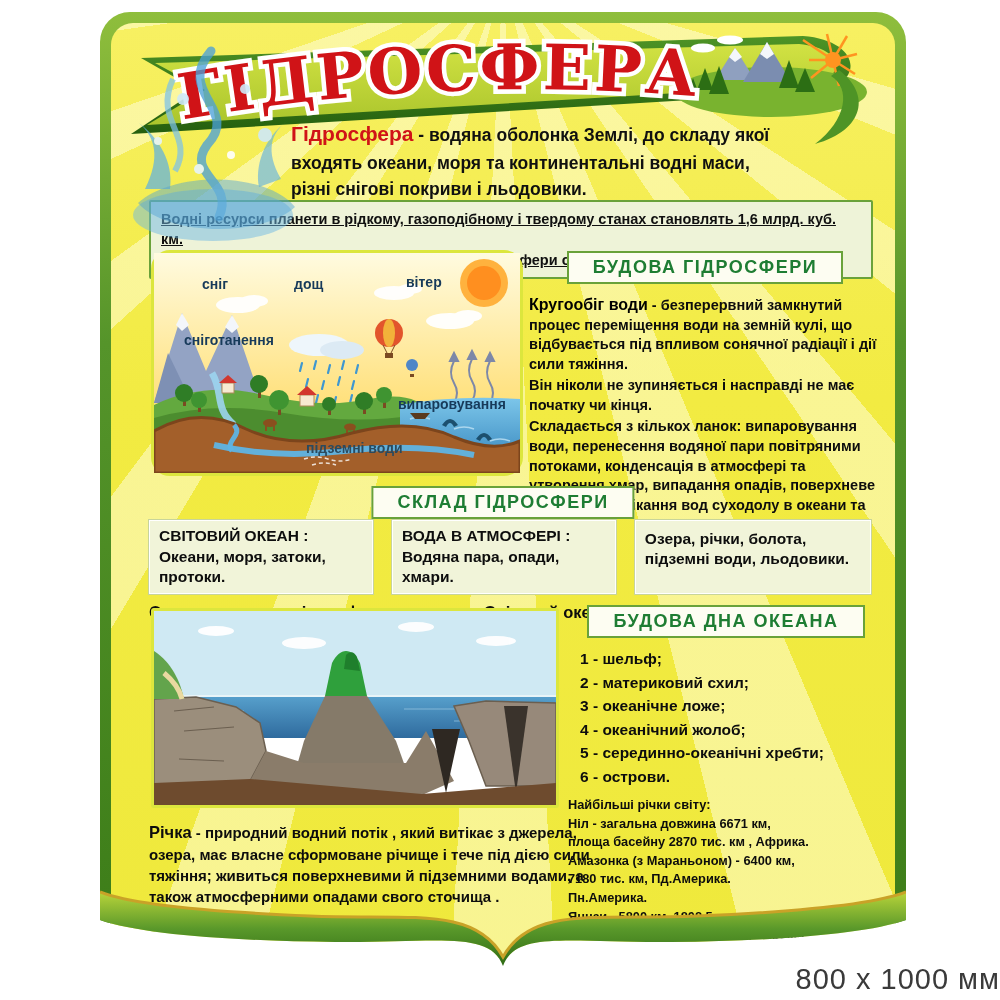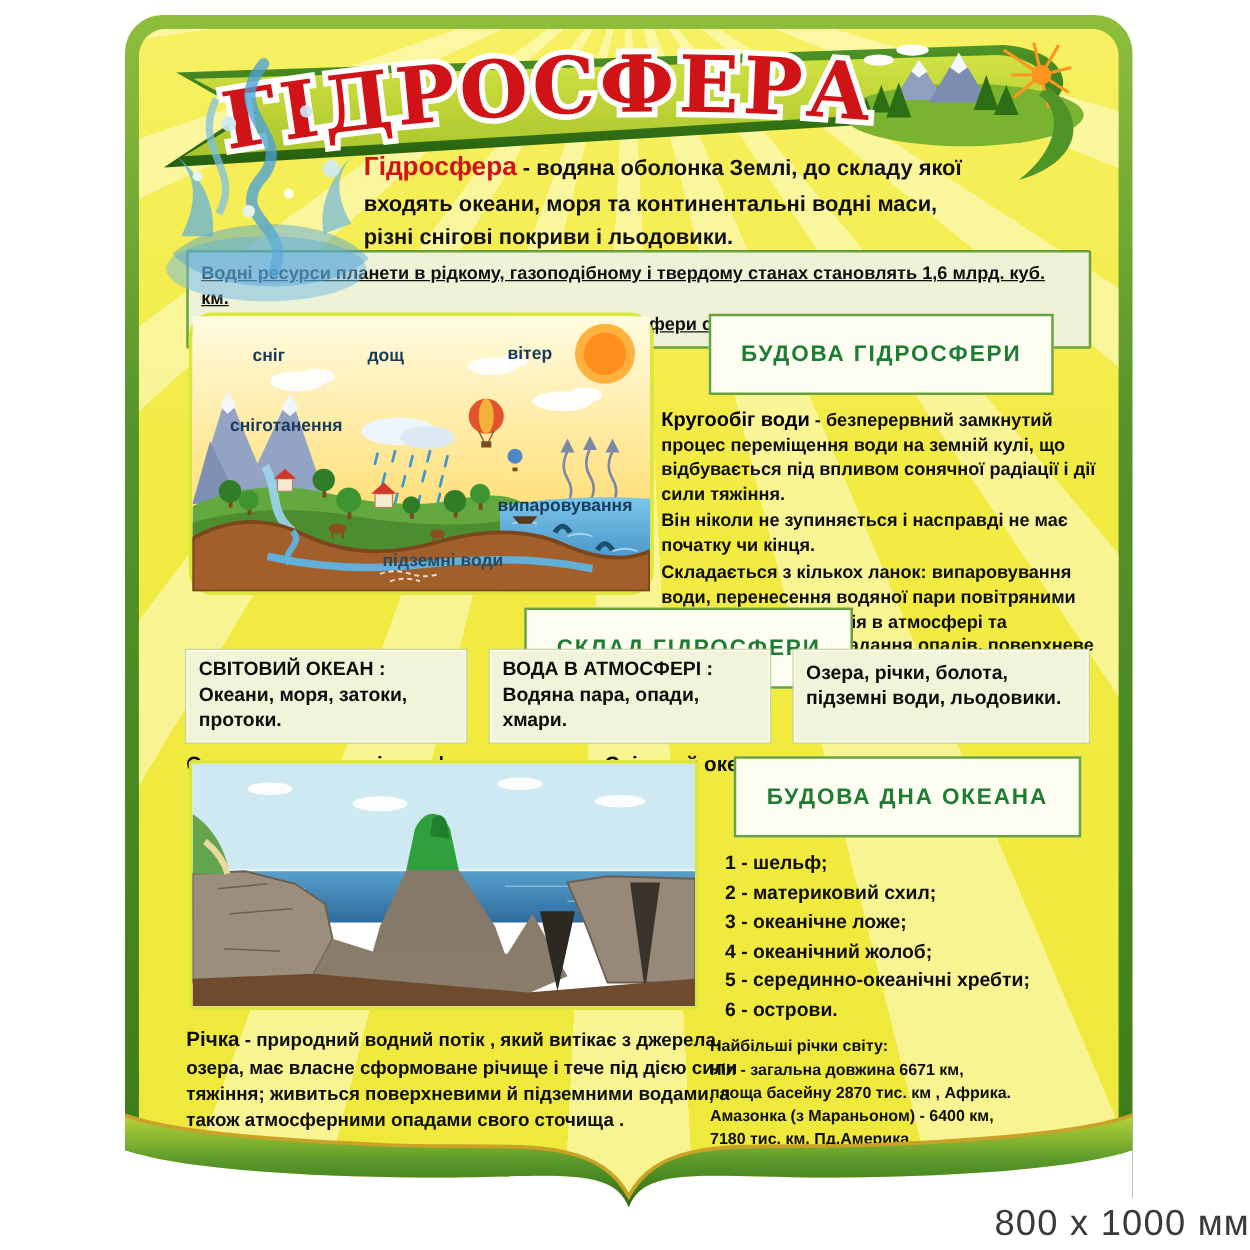--- a/index.html
+++ b/index.html
@@ -30,27 +30,27 @@
     white-space:pre-line;border-radius:2px;text-decoration:underline;}
 
   .fig{position:absolute;border:3px solid #dce63d;border-radius:3px;background:#fff;line-height:0;}
   .fig1{left:40px;top:227px;border-radius:19px;}
   .fig2{left:40px;top:585px;}
 
   .section-col1{left:418px;top:228px;width:352px;}
   .section-col3{left:455px;top:582px;width:320px;}
   .heading-wrap{text-align:center;}
   .section-heading{display:inline-block;background:#fdfdf2;border:2px solid #69a23a;
-    color:#1e7d33;font-weight:bold;padding:20px 24px;font-size:18px;letter-spacing:1.5px;
+    color:#1e7d33;font-weight:bold;padding:4px 24px;font-size:18px;letter-spacing:1.5px;
     white-space:nowrap;}
   .para{font-weight:bold;font-size:14.5px;line-height:1.35;color:#0d0d0d;margin:0 0 2px 0;}
   .term-dark{font-size:16px;font-weight:bold;color:#000;}
   .section-col1 .body-text{margin-top:10px;}
 
-  .heading2{left:50%;top:463px;transform:translateX(-50%);margin-left:48px;}
+  .heading2{left:50%;top:463px;transform:translateX(-50%);}
   .cols{left:38px;top:497px;width:722px;display:flex;gap:19px;}
   .col{background:#f1f4d9;border:1px solid #ffffff;outline:1px solid #c8d49a;
     padding:6px 9px;flex:1;}
   .col:last-child{flex:1.06;}
   .col-title{font-weight:bold;font-size:15.5px;color:#0d0d0d;}
   .col-text{font-weight:bold;font-size:15.5px;color:#0d0d0d;margin-top:2px;line-height:1.3;}
   .note-line{left:38px;top:580px;font-weight:bold;font-size:16.5px;color:#0d0d0d;}
 
   .ocean-list{margin-top:9px;padding-left:14px;}
   .ocean-list div{font-weight:bold;font-size:15.5px;line-height:1.52;color:#0d0d0d;}

